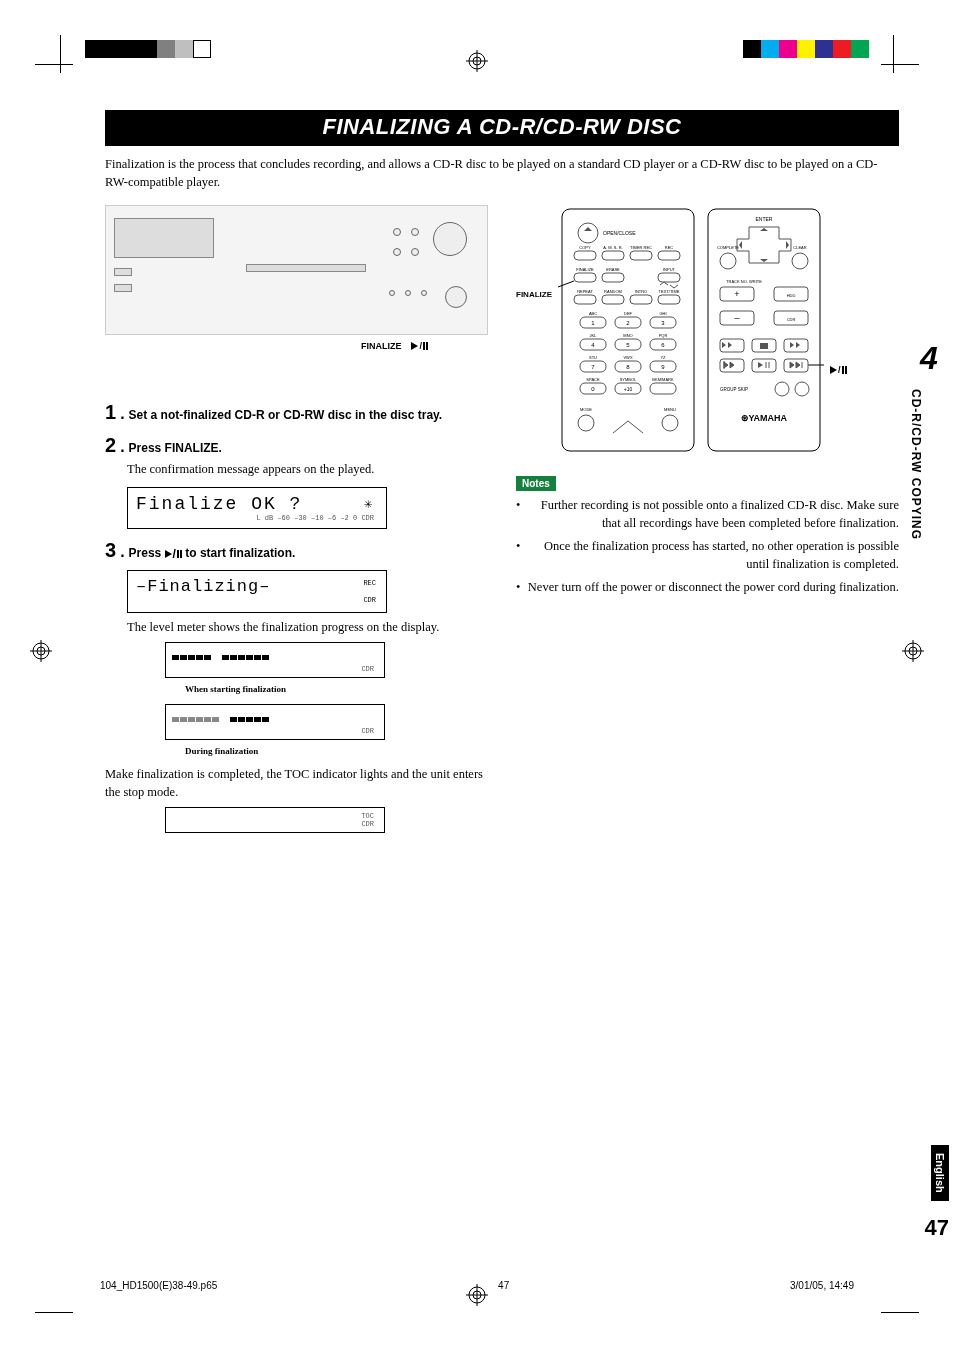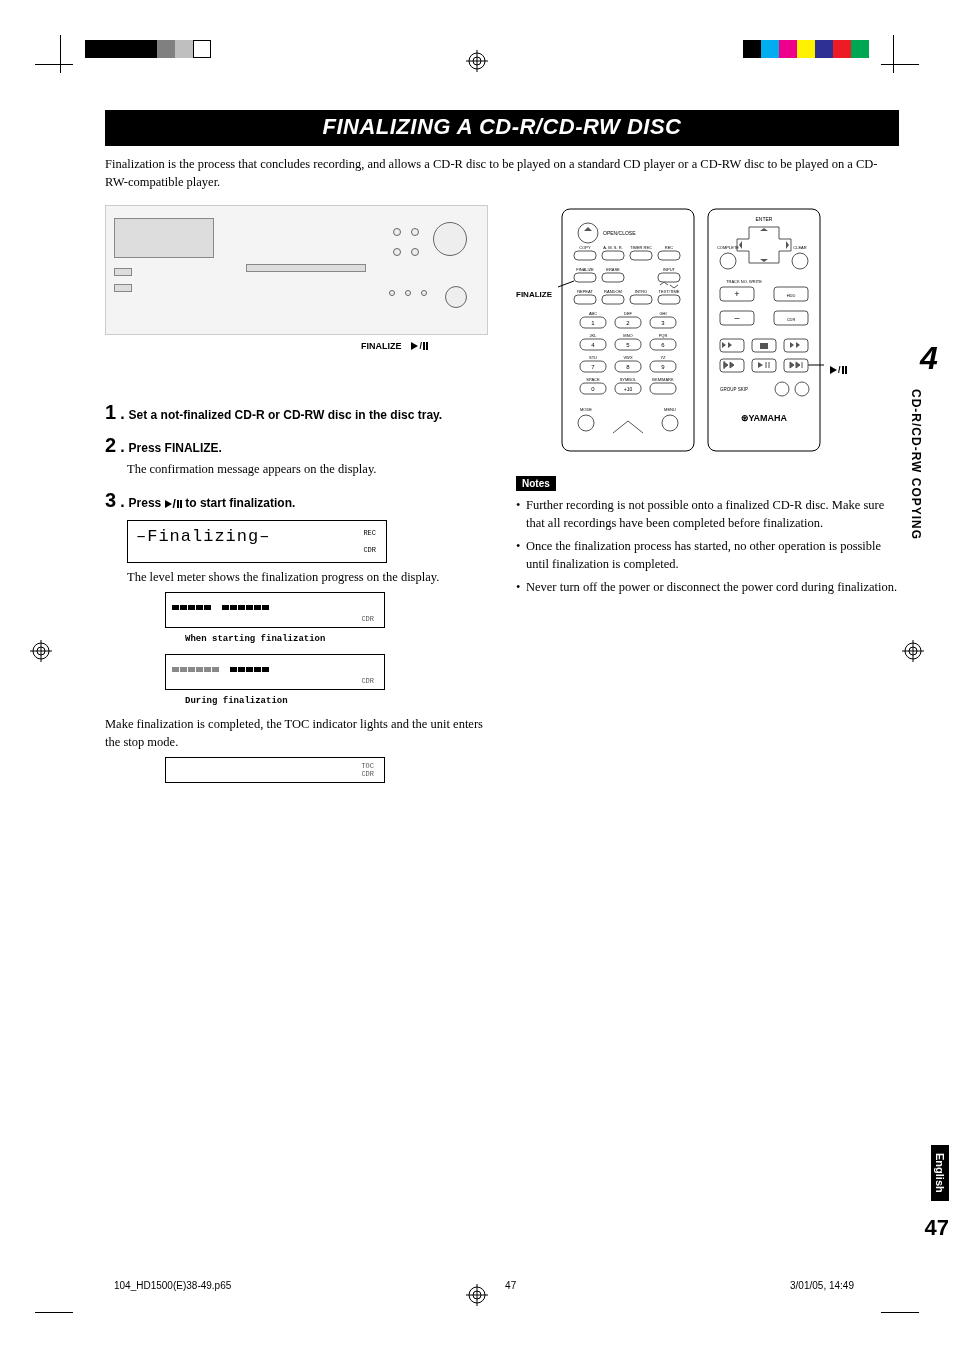--- a/index.html
+++ b/index.html
@@ -251,47 +251,48 @@
     letter-spacing: 0;
   }
   .meter-blocks .blk {
     display: inline-block;
     width: 7px; height: 5px;
     background: #888;
     margin-right: 1px;
   }
   .meter-blocks .blk.on { background: #000; }
   .caption {
-    font-family: Liberation Mono, monospace;
+    font-family: Liberation Serif, serif;
     font-size: 9px;
     font-weight: bold;
     text-align: left;
     margin: 2px 0 10px 80px;
   }
 
   
   .notes-title {
     display: inline-block;
-    background: #000000;
+    background: #15803d;
     color: #fff;
     font-family: Arial, sans-serif;
     font-size: 10px;
     font-weight: bold;
     padding: 2px 6px;
     margin-bottom: 6px;
   }
   .notes-list {
     font-size: 12.5px;
     line-height: 1.4;
     list-style: none;
   }
   .notes-list li {
     position: relative;
     padding-left: 10px;
     margin-bottom: 6px;
+    text-align: right;
   }
   .notes-list li::before {
     content: "•";
     position: absolute;
     left: 0;
   }
 
   
   .side-tab {
     position: absolute;
@@ -331,21 +332,21 @@
     right: -50px;
     bottom: 10px;
     font-family: Arial, sans-serif;
     font-size: 22px;
     font-weight: bold;
   }
 
   
   .footer {
     position: absolute;
-    left: 114px;
+    left: 100px;
     right: 100px;
     bottom: 60px;
     font-size: 10px;
     font-family: Arial, sans-serif;
     display: flex;
     justify-content: space-between;
   }
   .reg-bottom {
     position: absolute;
     left: 50%;
@@ -451,23 +452,30 @@
           <span>Set a not-finalized CD-R or CD-RW disc in the disc tray.</span>
         </div>
       </div>
 
       <div class="step">
         <div class="step-head">
           <span class="step-num">2</span>
             <span class="step-dot">.</span>
           <span>Press FINALIZE.</span>
         </div>
-        <p class="step-body">The confirmation message appears on the display.</p>
-      </div>
-
+        <p class="step-body">The confirmation message appears on the played.</p>
+      </div>
+
+      <div class="lcd">
+        <div class="lcd-main">
+          <span>Finalize  OK  ?</span>
+          <span class="lcd-busy"></span>
+        </div>
+        <div class="lcd-sub">L   dB  –60     –30     –10  –6  –2   0        CDR</div>
+      </div>
 
       <div class="step">
         <div class="step-head">
           <span class="step-num">3</span>
             <span class="step-dot">.</span>
           <span>
             <span>Press </span><span class="play-pause">
                 <span class="play-tri"></span>
                 <span>/</span>
                 <span class="pause-bars">

